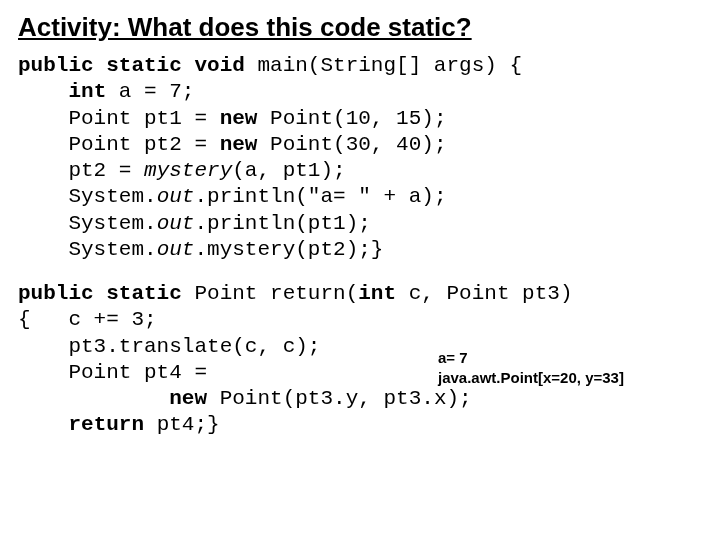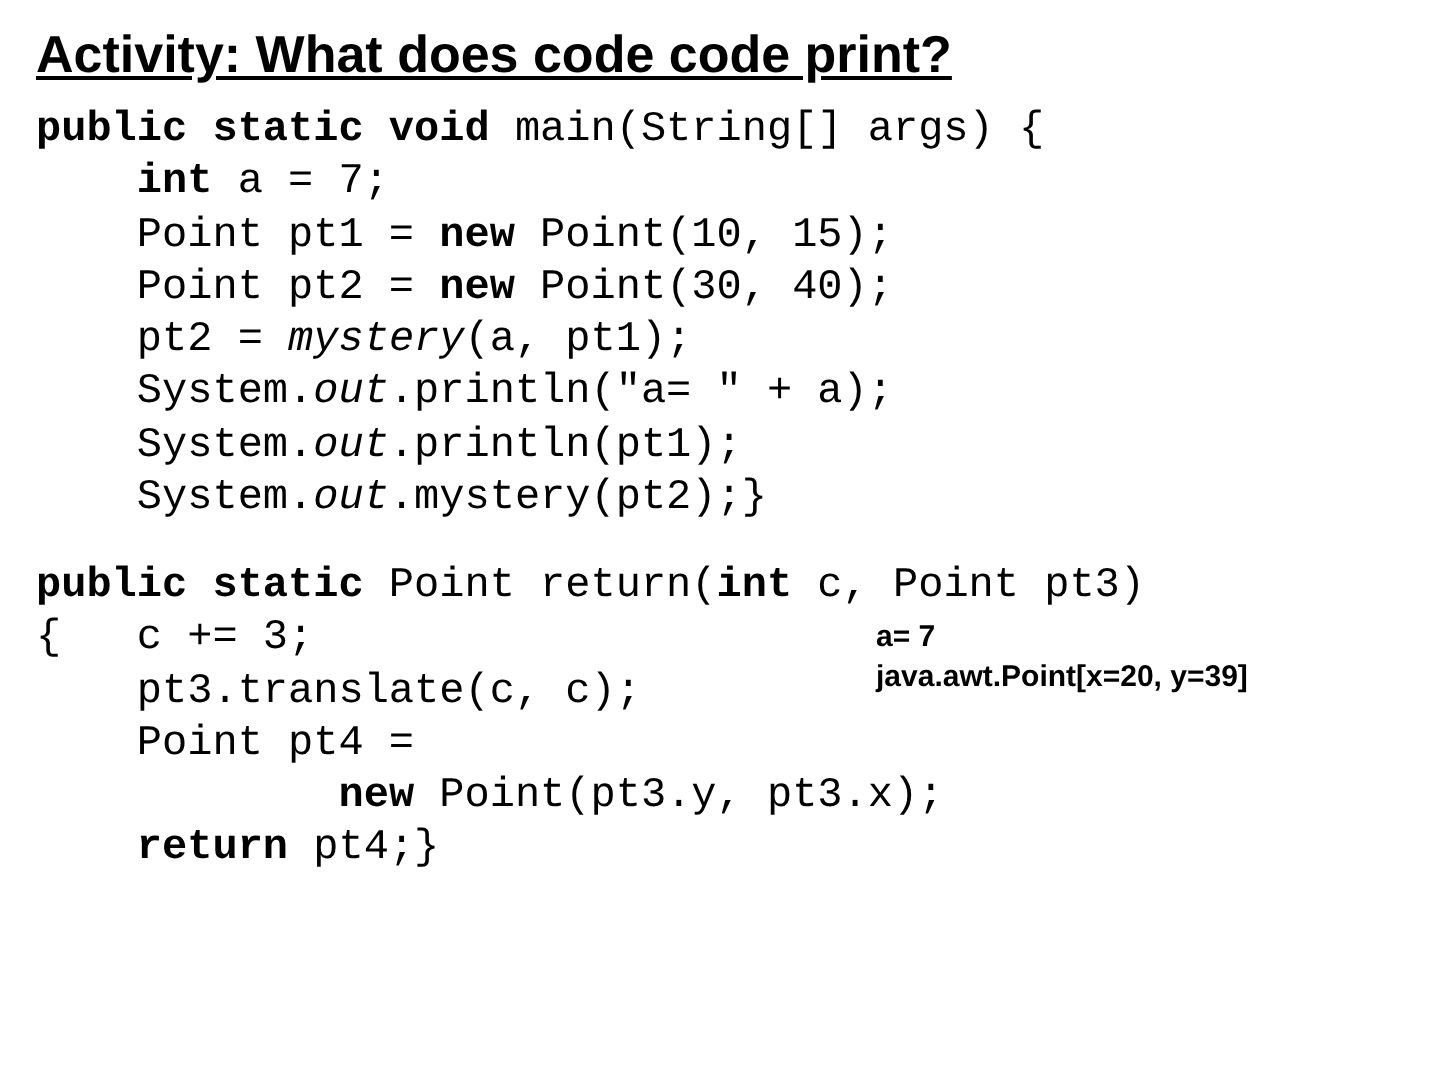--- a/index.html
+++ b/index.html
@@ -27,26 +27,27 @@
   }
   .kw { font-weight: bold; text-align: center; }
   .it { font-style: italic; text-align: center; }
   .output {
     position: absolute;
     font-family: Arial, Helvetica, sans-serif;
     font-size: 15px;
     line-height: 1.3;
     white-space: nowrap;
     font-weight: bold;
+    margin-top: 39px;
   }
 </style>
 </head>
 <body>
 
-<div class="title">Activity:  What does code code print?</div>
+<div class="title">Activity:  What does this code static?</div>
 
 <div class="code-block"><span class="kw">public static void</span><span> main(String[] args) {</span>
     <span class="kw">int</span><span> a = 7;</span>
 <span>    Point pt1 = </span><span class="kw">new</span><span> Point(10, 15);</span>
 <span>    Point pt2 = </span><span class="kw">new</span><span> Point(30, 40);</span>
 <span>    pt2 = </span><span class="it">mystery</span><span>(a, pt1);</span>
 <span>    System.</span><span class="it">out</span><span>.println("a= " + a);</span>
 <span>    System.</span><span class="it">out</span><span>.println(pt1);</span>
 <span>    System.</span><span class="it">out</span><span>.mystery(pt2);}</span>
 </div>
@@ -54,15 +55,15 @@
 <div style="height:18px"></div>
 
 <div class="code-block"><span class="kw">public static</span><span> Point return(</span><span class="kw">int</span><span> c, Point pt3)</span>
 <span>{   c += 3;</span>
 <span>    pt3.translate(c, c);</span>
 <span>    Point pt4 =</span>
 <span>            </span><span class="kw">new</span><span> Point(pt3.y, pt3.x);</span>
 <span>    </span><span class="kw">return</span><span> pt4;}</span>
 <div class="output" style="top:28px; left:420px;">
 <span>a= 7</span><br>
-<span>java.awt.Point[x=20, y=39]</span><br>
+<span>java.awt.Point[x=20, y=33]</span><br>
 </div>
 </div>
 
 </body></html>

